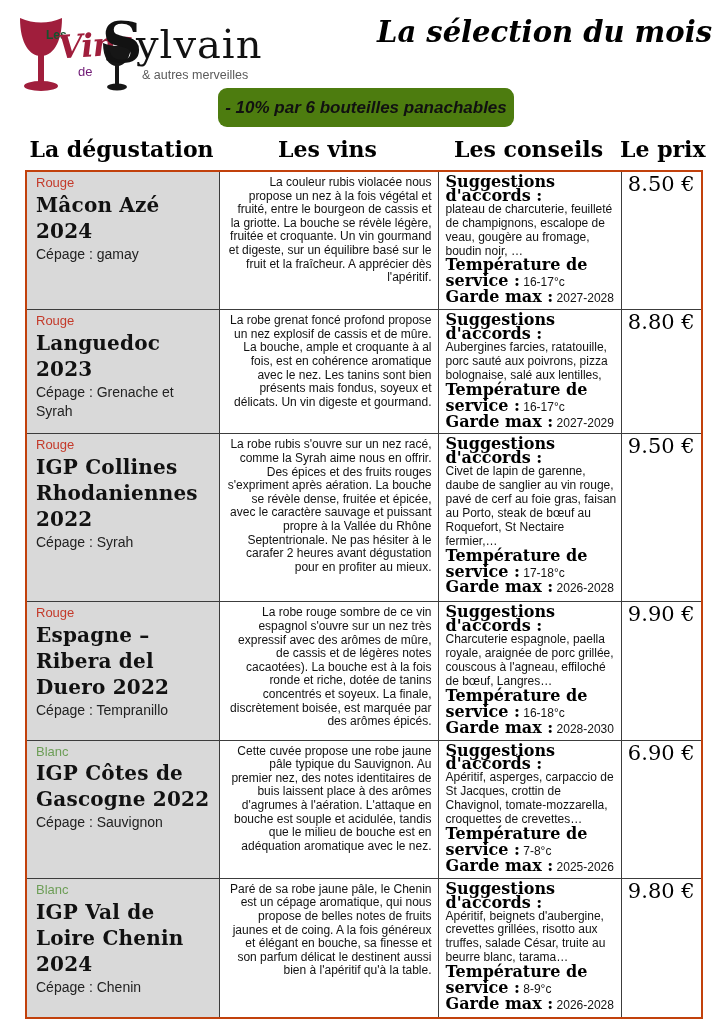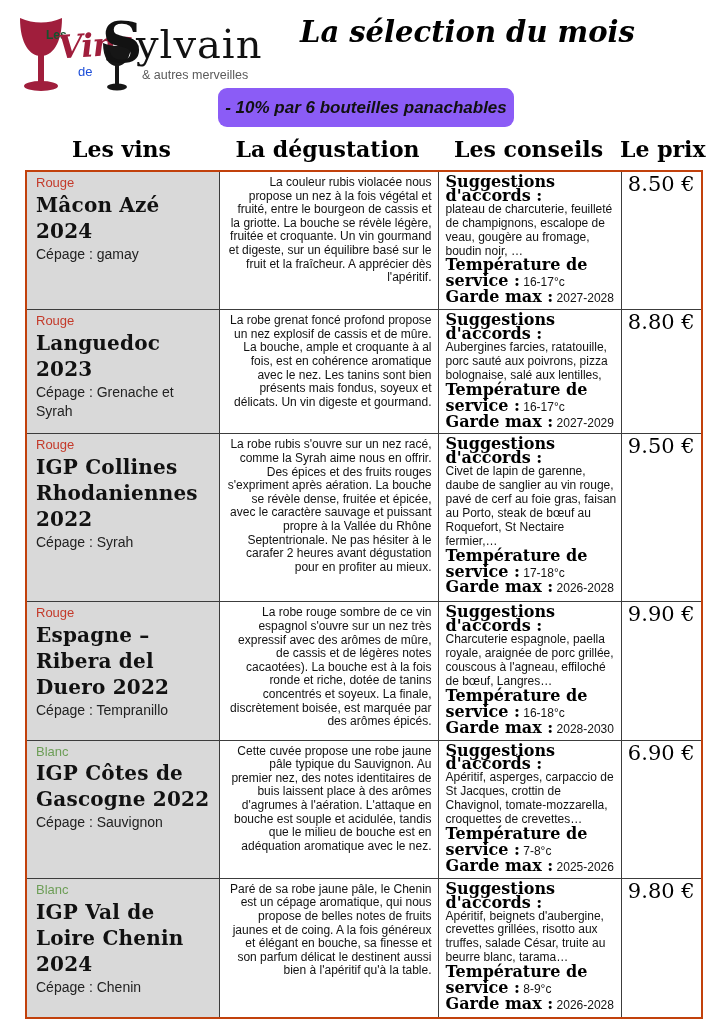--- a/index.html
+++ b/index.html
@@ -7,29 +7,29 @@
               font-family:"Liberation Sans", sans-serif; }
   body { position:relative; }
 
   
   .logo { position:absolute; left:14px; top:8px; width:280px; height:92px; }
   .logo svg { position:absolute; }
   .logo-les { position:absolute; left:32px; top:20px; font-size:12px; color:#14532d; font-weight:bold; }
   .logo-vins { position:absolute; left:44px; top:18px; font-size:32px; color:#a01e3c;
                font-family:"DejaVu Serif", serif; font-style:italic; font-weight:bold;
                transform:rotate(-4deg); letter-spacing:-1px; }
-  .logo-de { position:absolute; left:64px; top:56px; font-size:13px; color:#1d4ed8; }
+  .logo-de { position:absolute; left:64px; top:56px; font-size:13px; color:#701a75; }
   .logo-s { position:absolute; left:88px; top:6px; font-size:56px; color:#121212;
             font-family:"DejaVu Serif", serif; font-weight:bold; line-height:1; }
   .logo-ylvain { position:absolute; left:122px; top:16px; font-size:40px; color:#121212;
             font-family:"DejaVu Serif", serif; line-height:1; letter-spacing:1px; }
   .logo-tagline { position:absolute; left:128px; top:60px; font-size:12.5px; color:#5a5a5a; }
 
   
-  .page-title { position:absolute; left:300px; top:16px; width:412px; text-align:left;
+  .page-title { position:absolute; left:300px; top:16px; width:412px; text-align:right;
                 font-family:"DejaVu Serif", serif; font-weight:bold; font-style:italic;
                 font-size:29px; color:#000; line-height:1.17; }
 
   
   .promo { position:absolute; left:218px; top:88px; width:296px; height:39px;
            border-radius:9px; display:flex; align-items:center; justify-content:center;
            font-size:17px; font-weight:bold; font-style:italic; color:#111; }
 
   
   .colheads { position:absolute; left:25px; top:136px; width:676px; display:grid;
@@ -75,25 +75,25 @@
   </svg>
   <span class="logo-s">S</span>
   <span class="logo-ylvain">ylvain</span>
   <span class="logo-tagline">&amp; autres merveilles</span>
 </div>
 
 <div class="page-title">
   <div>La sélection du mois</div>
 </div>
 
-<div class="promo" id="promo" style="background: #8b5cf6;">- 10% par 6 bouteilles panachables</div>
+<div class="promo" id="promo" style="background: #4d7c0f;">- 10% par 6 bouteilles panachables</div>
 
 <div class="colheads">
+  <div>La dégustation</div>
   <div>Les vins</div>
-  <div>La dégustation</div>
   <div>Les conseils</div>
   <div>Le prix</div>
 </div>
 
 <table class="wines">
   <tbody id="rows-body">
 
   <tr style="height: 126px;">
     <td class="cell-vin">
       <div class="cat" style="color: rgb(196, 58, 42);">Rouge</div>

